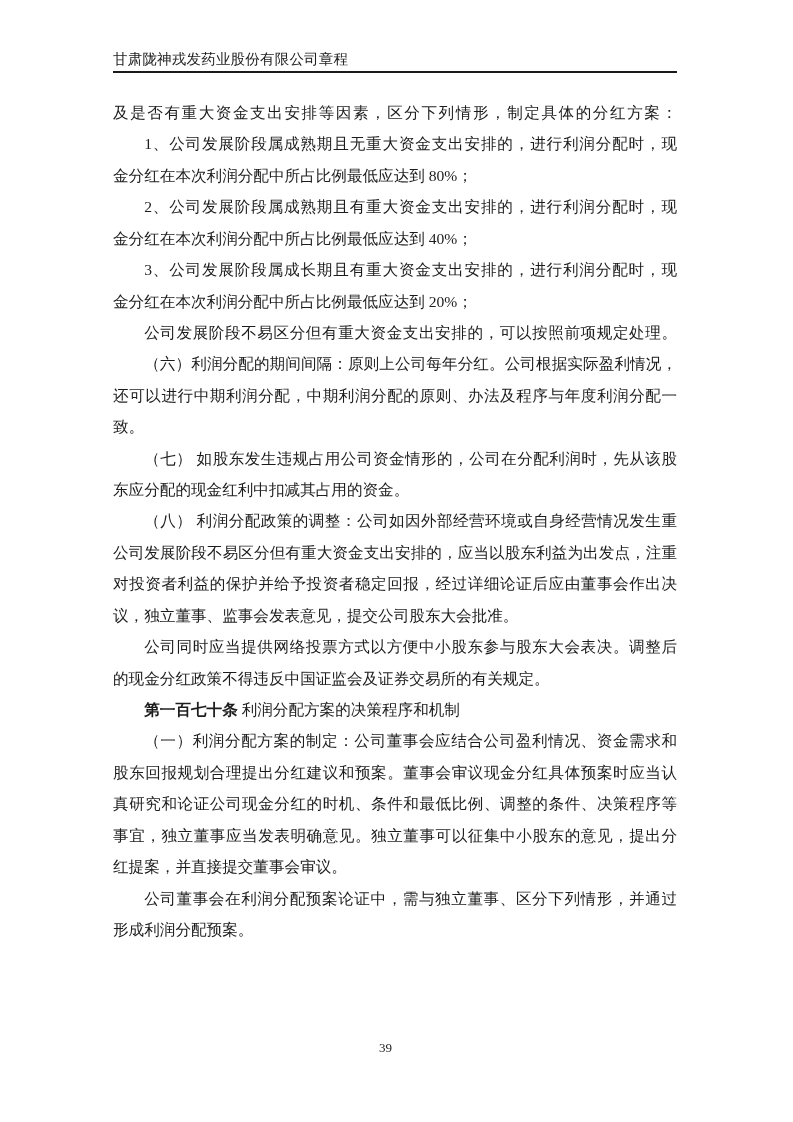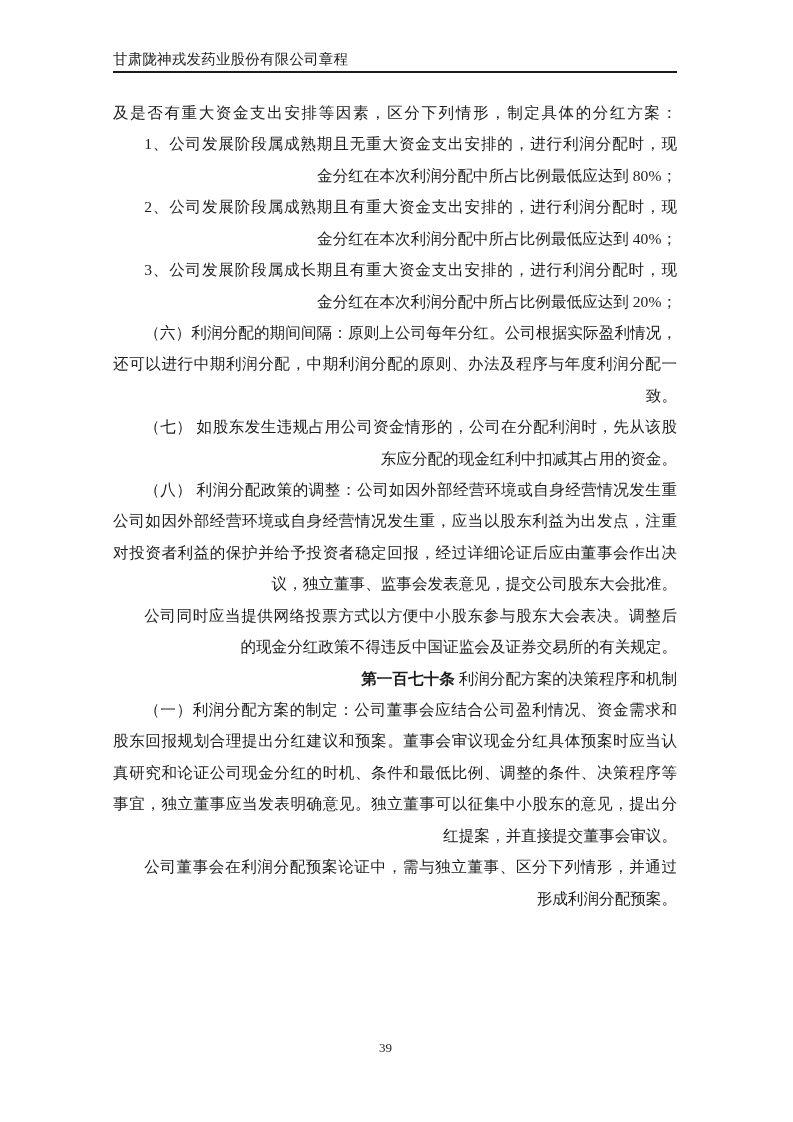--- a/index.html
+++ b/index.html
@@ -28,21 +28,20 @@
     position: absolute;
     left: 113px;
     top: 97px;
     width: 564px;
     font-size: 15.6px;
   }
   .line {
     height: 31.43px;
     line-height: 31.43px;
     white-space: nowrap;
-    text-align: right;
   }
   .line.ind { text-indent: 2em; }
   .line.fill {
     text-align: justify;
     text-align-last: justify;
   }
   .seg-bold { font-weight: 700; }
   .page-footer {
     position: absolute;
     left: 0;
@@ -61,27 +60,28 @@
     <span>甘肃陇神戎发药业股份有限公司章程</span>
   </div>
   <div class="content" id="content">
       <div class="line fill"><span>及是否有重大资金支出安排等因素，区分下列情形，制定具体的分红方案：</span></div>
       <div class="line ind fill"><span>1、公司发展阶段属成熟期且无重大资金支出安排的，进行利润分配时，现</span></div>
       <div class="line"><span>金分红在本次利润分配中所占比例最低应达到 80%；</span></div>
       <div class="line ind fill"><span>2、公司发展阶段属成熟期且有重大资金支出安排的，进行利润分配时，现</span></div>
       <div class="line"><span>金分红在本次利润分配中所占比例最低应达到 40%；</span></div>
       <div class="line ind fill"><span>3、公司发展阶段属成长期且有重大资金支出安排的，进行利润分配时，现</span></div>
       <div class="line"><span>金分红在本次利润分配中所占比例最低应达到 20%；</span></div>
+      <div class="line ind fill"><span>公司发展阶段不易区分但有重大资金支出安排的，可以按照前项规定处理。</span></div>
       <div class="line ind fill"><span>（六）利润分配的期间间隔：原则上公司每年分红。公司根据实际盈利情况，</span></div>
       <div class="line fill"><span>还可以进行中期利润分配，中期利润分配的原则、办法及程序与年度利润分配一</span></div>
       <div class="line"><span>致。</span></div>
       <div class="line ind fill"><span>（七） 如股东发生违规占用公司资金情形的，公司在分配利润时，先从该股</span></div>
       <div class="line"><span>东应分配的现金红利中扣减其占用的资金。</span></div>
       <div class="line ind fill"><span>（八） 利润分配政策的调整：公司如因外部经营环境或自身经营情况发生重</span></div>
-      <div class="line fill"><span>公司如因外部经营环境或自身经营情况发生重，应当以股东利益为出发点，注重</span></div>
+      <div class="line fill"><span>公司发展阶段不易区分但有重大资金支出安排的，应当以股东利益为出发点，注重</span></div>
       <div class="line fill"><span>对投资者利益的保护并给予投资者稳定回报，经过详细论证后应由董事会作出决</span></div>
       <div class="line"><span>议，独立董事、监事会发表意见，提交公司股东大会批准。</span></div>
       <div class="line ind fill"><span>公司同时应当提供网络投票方式以方便中小股东参与股东大会表决。调整后</span></div>
       <div class="line"><span>的现金分红政策不得违反中国证监会及证券交易所的有关规定。</span></div>
       <div class="line ind"><span class="seg-bold">第一百七十条</span><span> 利润分配方案的决策程序和机制</span></div>
       <div class="line ind fill"><span>（一）利润分配方案的制定：公司董事会应结合公司盈利情况、资金需求和</span></div>
       <div class="line fill"><span>股东回报规划合理提出分红建议和预案。董事会审议现金分红具体预案时应当认</span></div>
       <div class="line fill"><span>真研究和论证公司现金分红的时机、条件和最低比例、调整的条件、决策程序等</span></div>
       <div class="line fill"><span>事宜，独立董事应当发表明确意见。独立董事可以征集中小股东的意见，提出分</span></div>
       <div class="line"><span>红提案，并直接提交董事会审议。</span></div>

